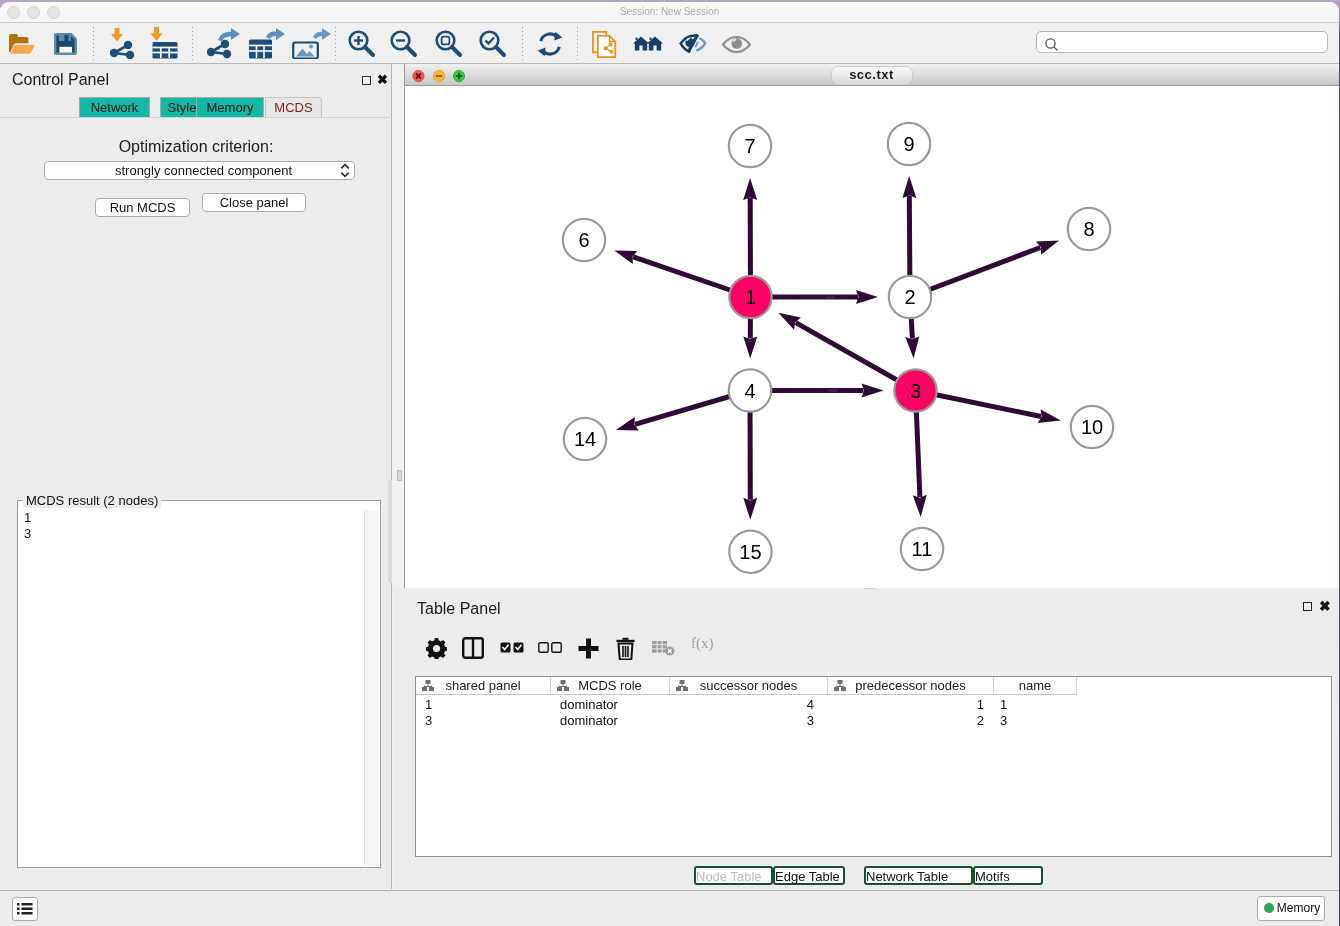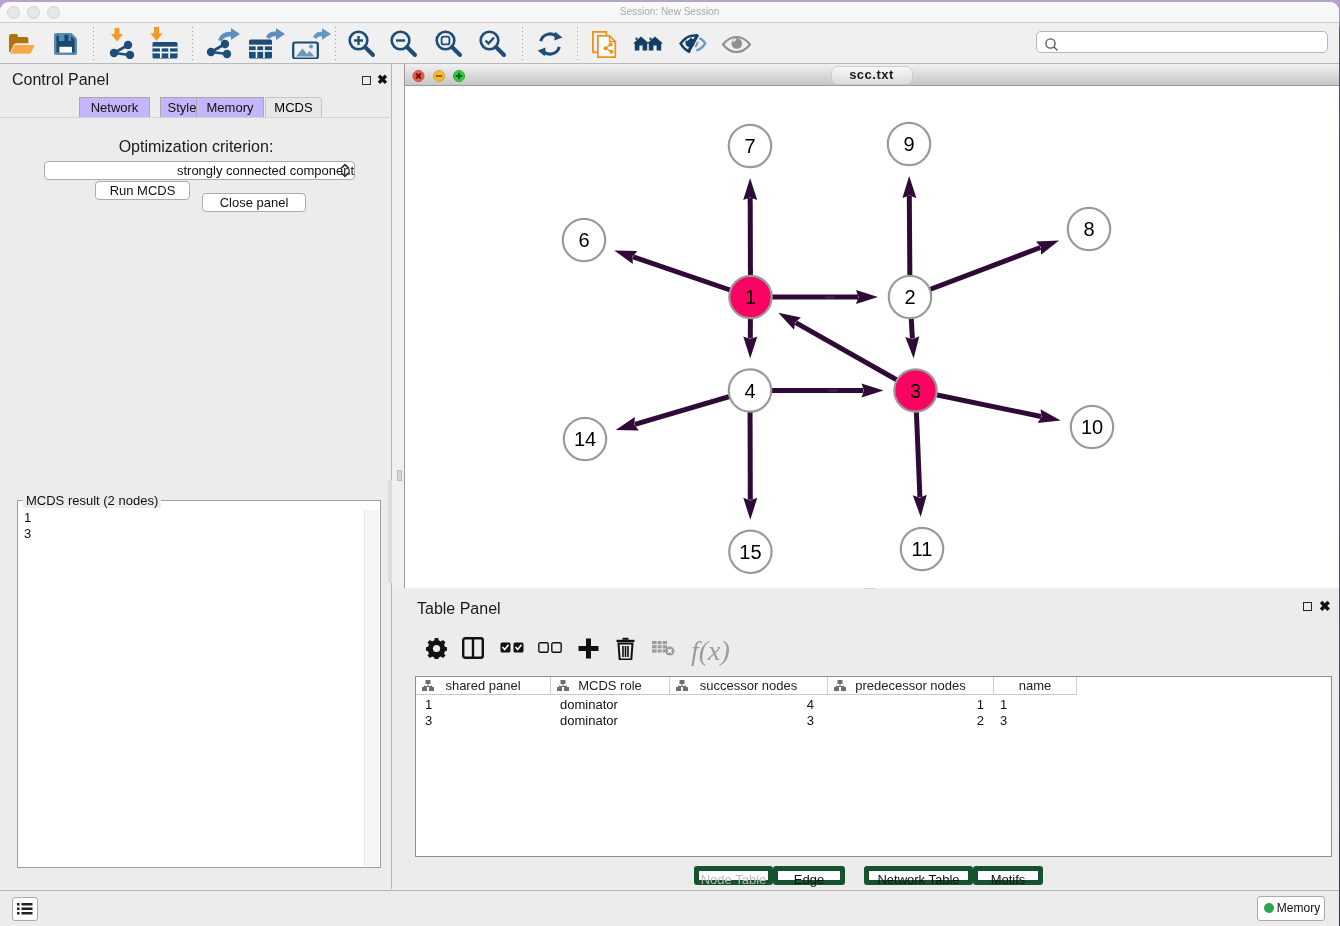--- a/index.html
+++ b/index.html
@@ -12,30 +12,30 @@
 #titlebar{left:0;top:2px;width:1339px;height:21px;background:linear-gradient(#fafafa,#f4f4f4);border-radius:9px 9px 0 0;border-bottom:1px solid #cecece}
 .tl{width:13px;height:13px;border-radius:50%;background:#e6e6e6;border:1px solid #d2d2d2;top:6px}
 #wtitle{left:0;top:6px;width:1339px;text-align:center;font-size:10px;color:#ababab}
 
 #toolbar{left:0;top:23px;width:1339px;height:41px;background:#f0f0f0;border-bottom:1px solid #b9b9b9}
 .sep{width:1px;top:27px;height:33px;background-image:linear-gradient(#999 1px,transparent 1px);background-size:1px 4px}
 #search{left:1036px;top:31px;width:292px;height:22px;background:#fff;border:1px solid #b5b5b5;border-radius:5px}
 
 #cpanel{left:0;top:64px;width:392px;height:825px;background:#ececec;border-right:1px solid #b3b3b3}
 .ptitle{font-size:16px;color:#1b1b1b}
-.tab{position:absolute;top:35px;height:21px;background:#c4b5fd;border:1px solid #a9a9a9;font-size:13px;color:#111;text-align:center;line-height:19px}
+.tab{position:absolute;top:35px;height:21px;background:#14b8a6;border:1px solid #a9a9a9;font-size:13px;color:#111;text-align:center;line-height:19px}
 .btn{position:absolute;background:#fff;border:1px solid #ababab;border-radius:4px;font-size:13px;color:#111;text-align:center}
 #nettitle{left:0;top:0;width:935px;height:24px;background:linear-gradient(#f1f1f1,#c6c6c6);border-bottom:1px solid #9a9a9a;border-left:1px solid #9a9a9a}
 #canvas{left:404px;top:86px;width:935px;height:502px;background:#fff;border-left:1px solid #9a9a9a}
 
 #tpanel{left:393px;top:589px;width:946px;height:300px;background:#ececec}
 #tablebox{left:22px;top:87px;width:917px;height:181px;background:#fff;border:1px solid #8f8f8f}
 .hcell{position:absolute;top:0;height:18px;border-right:1px solid #cfcfcf;font-size:13px;color:#222;text-align:center;line-height:18px}
 .trow{position:absolute;font-size:13px;color:#111}
-.btab{position:absolute;top:0;height:19px;background:#fff;border:5px solid #14532d;font-size:13px;text-align:center;line-height:17px;border-radius:3px}
+.btab{position:absolute;top:0;height:19px;background:#fff;border:2px solid #14532d;font-size:13px;line-height:17px;border-radius:3px}
 
 #statusbar{left:0;top:890px;width:1339px;height:36px;background:#ececec;border-top:1px solid #b3b3b3}
 </style></head>
 <body>
 <div class="abs" id="desktop-top"></div>
 <div class="abs" id="appwin"></div>
 <div class="abs" id="desktop-right"></div>
 <div class="abs" id="titlebar"></div>
 <div class="abs tl" style="left:7px"></div>
 <div class="abs tl" style="left:27px"></div>
@@ -182,31 +182,31 @@
     <line x1="10" y1="10" x2="13.5" y2="13.5" stroke="#555" stroke-width="1.3"></line>
   </svg>
 
 <div class="abs" id="cpanel"></div>
 <div class="abs ptitle" style="left:12px;top:71px">Control Panel</div>
 <div class="abs" style="left:362px;top:76px;width:9px;height:9px;border:1.2px solid #333"></div>
 <div class="abs" style="left:377px;top:72px;font-size:13px;font-weight:bold;color:#111">✖</div>
 <div class="abs tab" style="left:79px;top:97px;width:71px">Network</div>
 <div class="abs tab" style="left:160px;top:97px;width:44px">Style</div>
 <div class="abs tab" style="left:196px;top:97px;width:68px">Memory</div>
-<div class="abs tab" style="left:265px;top:97px;width:57px;background:#e7e7e7;border-color:#c6c6c6;color:#000000;border-radius:0 4px 0 0">MCDS</div>
+<div class="abs tab" style="left:265px;top:97px;width:57px;background:#e7e7e7;border-color:#c6c6c6;color:#7f1d1d;border-radius:0 4px 0 0">MCDS</div>
 <div class="abs" style="left:0;top:117px;width:392px;height:1px;background:#d4d4d4"></div>
 <div class="abs ptitle" style="left:0;top:138px;width:392px;text-align:center">Optimization criterion:</div>
-<div class="abs btn" style="left:44px;top:161px;width:311px;height:19px;text-align:right;line-height:17px;padding-left:8px">strongly connected component</div>
+<div class="abs btn" style="left:44px;top:161px;width:311px;height:19px;text-align:center;line-height:17px;padding-left:8px">strongly connected component</div>
 <svg class="abs" style="left:339px;top:163px" width="12" height="15" viewBox="0 0 12 15">
     <g fill="none" stroke="#333" stroke-width="1.7">
       <path d="M2.2 5.3 L6 1.6 L9.8 5.3"></path>
       <path d="M2.2 9.7 L6 13.4 L9.8 9.7"></path>
     </g>
   </svg>
-<div class="abs btn" style="left:95px;top:181px;width:95px;height:19px;line-height:17px">Run MCDS</div>
+<div class="abs btn" style="left:95px;top:198px;width:95px;height:19px;line-height:17px">Run MCDS</div>
 <div class="abs btn" style="left:202px;top:193px;width:104px;height:19px;line-height:17px">Close panel</div>
 
 <div class="abs" style="left:17px;top:500px;width:364px;height:368px;background:#fff;border:1px solid #9e9e9e"></div>
 <div class="abs" style="left:23px;top:493px;background:#ececec;padding:0 3px;font-size:13px;color:#111">MCDS result (2 nodes)</div>
 <div class="abs" style="left:364px;top:510px;width:15px;height:356px;background:#f5f5f5;border-left:1px solid #e3e3e3"></div>
 <div class="abs" style="left:24px;top:510px;font-size:13px;color:#111;line-height:16px">1<br>3</div>
 <div class="abs" style="left:388px;top:480px;width:4px;height:103px;background:#dcdcdc"></div>
 
 <div class="abs" style="left:397px;top:470px;width:5px;height:11px;background:#d6d6d6;border:1px solid #bbb"></div>
 
@@ -329,21 +329,21 @@
       <rect x="0" y="4.2" width="15" height="3.2"></rect>
       <rect x="0" y="8.4" width="15" height="3.2"></rect>
     </g>
 <g fill="#ececec">
       <rect x="4.6" y="0" width="1" height="12"></rect>
       <rect x="9.6" y="0" width="1" height="12"></rect>
     </g>
 <circle cx="17.8" cy="10" r="4.6" fill="#9d9d9d"></circle>
 <path d="M16 8.2 L19.6 11.8 M19.6 8.2 L16 11.8" stroke="#fff" stroke-width="1.3"></path>
 </svg>
-<div class="abs" style="left:691px;top:635px;font-family:'Liberation Serif',serif;font-style:italic;font-size:28px;color:#9d9d9d">f(x)</div>
+<div class="abs" style="left:691px;top:635px;font-family:'Liberation Serif',serif;font-size:15px;color:#9d9d9d">f(x)</div>
 <div class="abs" id="tablebox" style="left:415px;top:676px"></div>
 <div class="abs hcell" style="left:416px;top:677px;width:135px">shared panel</div>
 <div class="abs hcell" style="left:551px;top:677px;width:119px">MCDS role</div>
 <div class="abs hcell" style="left:670px;top:677px;width:158px">successor nodes</div>
 <div class="abs hcell" style="left:828px;top:677px;width:166px">predecessor nodes</div>
 <div class="abs hcell" style="left:994px;top:677px;width:83px">name</div>
 <div class="abs" style="left:416px;top:694px;width:661px;height:1px;background:#c9c9c9"></div>
 <svg class="abs" style="left:422px;top:680px" width="660" height="12" viewBox="0 0 660 12">
 <g fill="#6f6f6f">
       <path d="M3.5 0h5v4h-5zM0 7h5v4H0zM7 7h5v4H7zM5.5 4h1v2h-1zM2 6h8v1H2zM2 5.5h1v1H2zM9 5.5h1v1H9z"></path>

